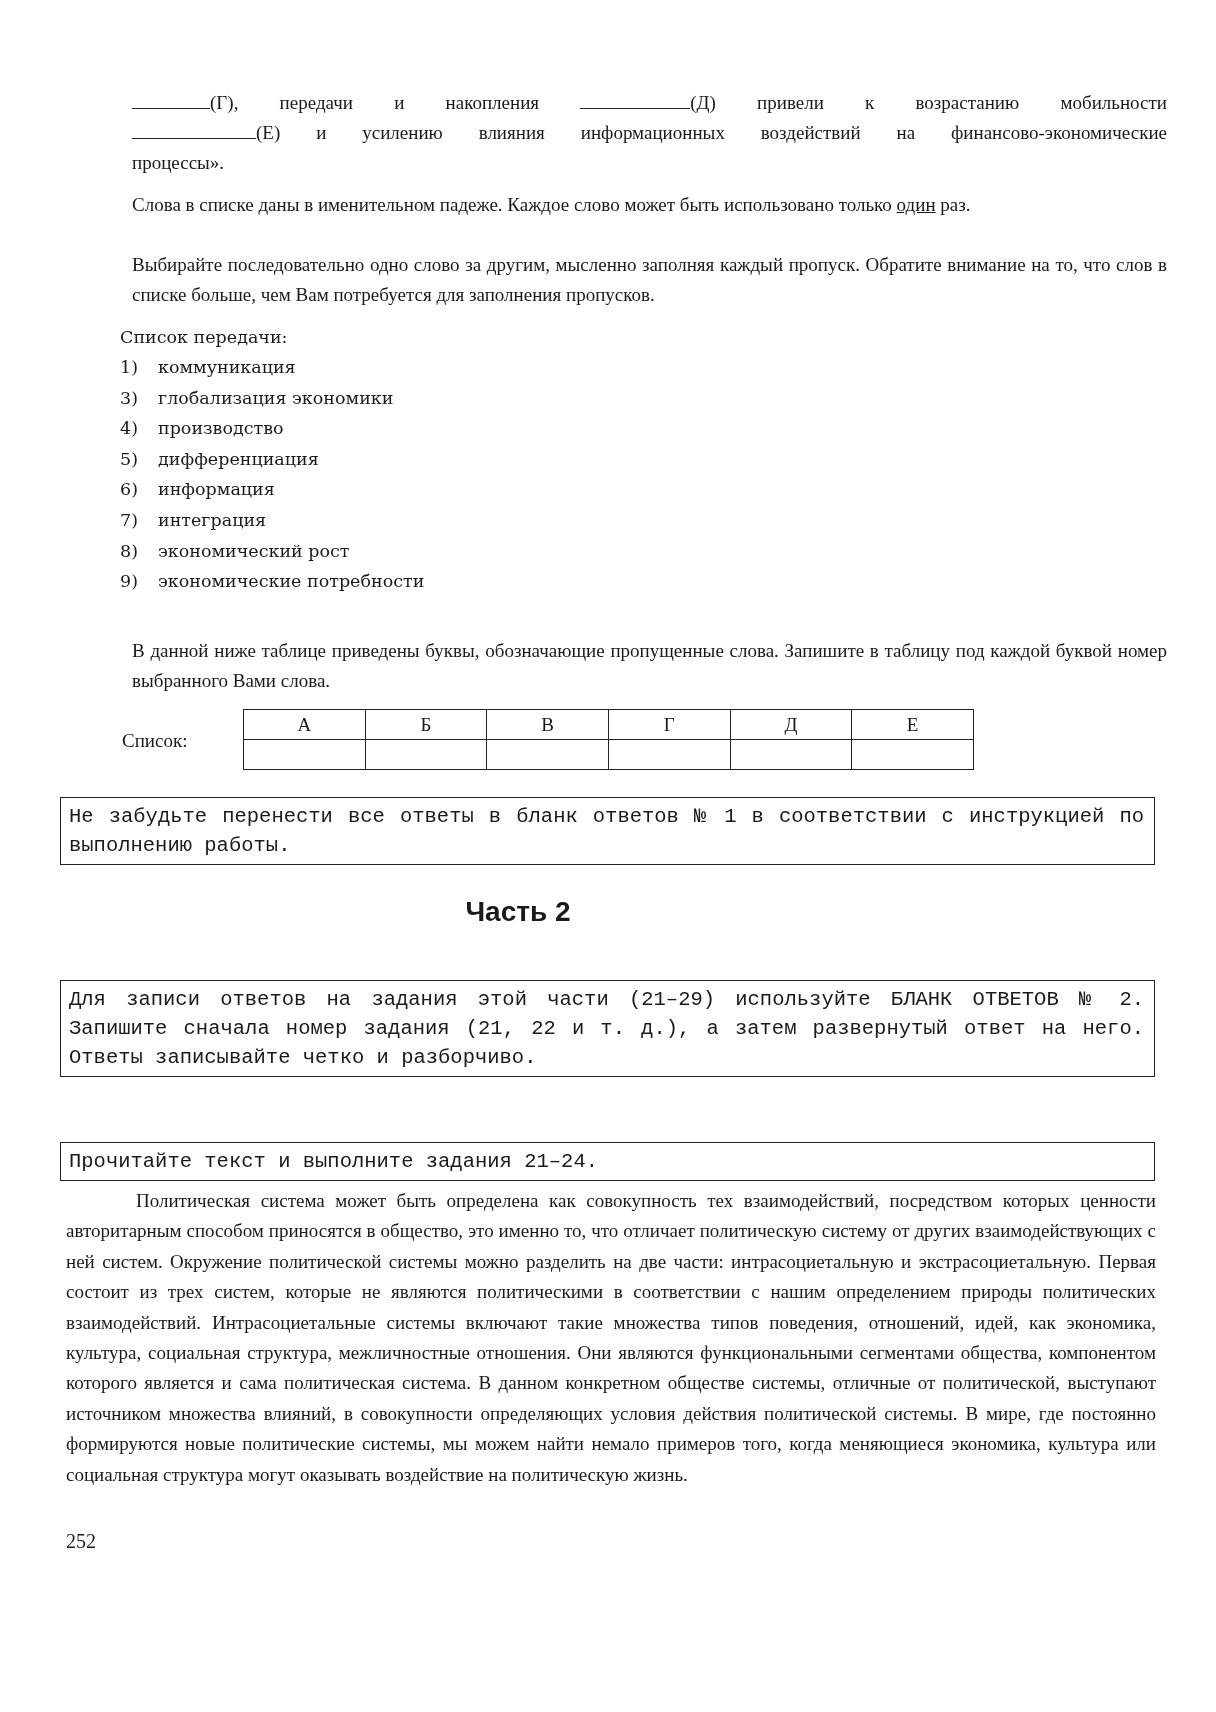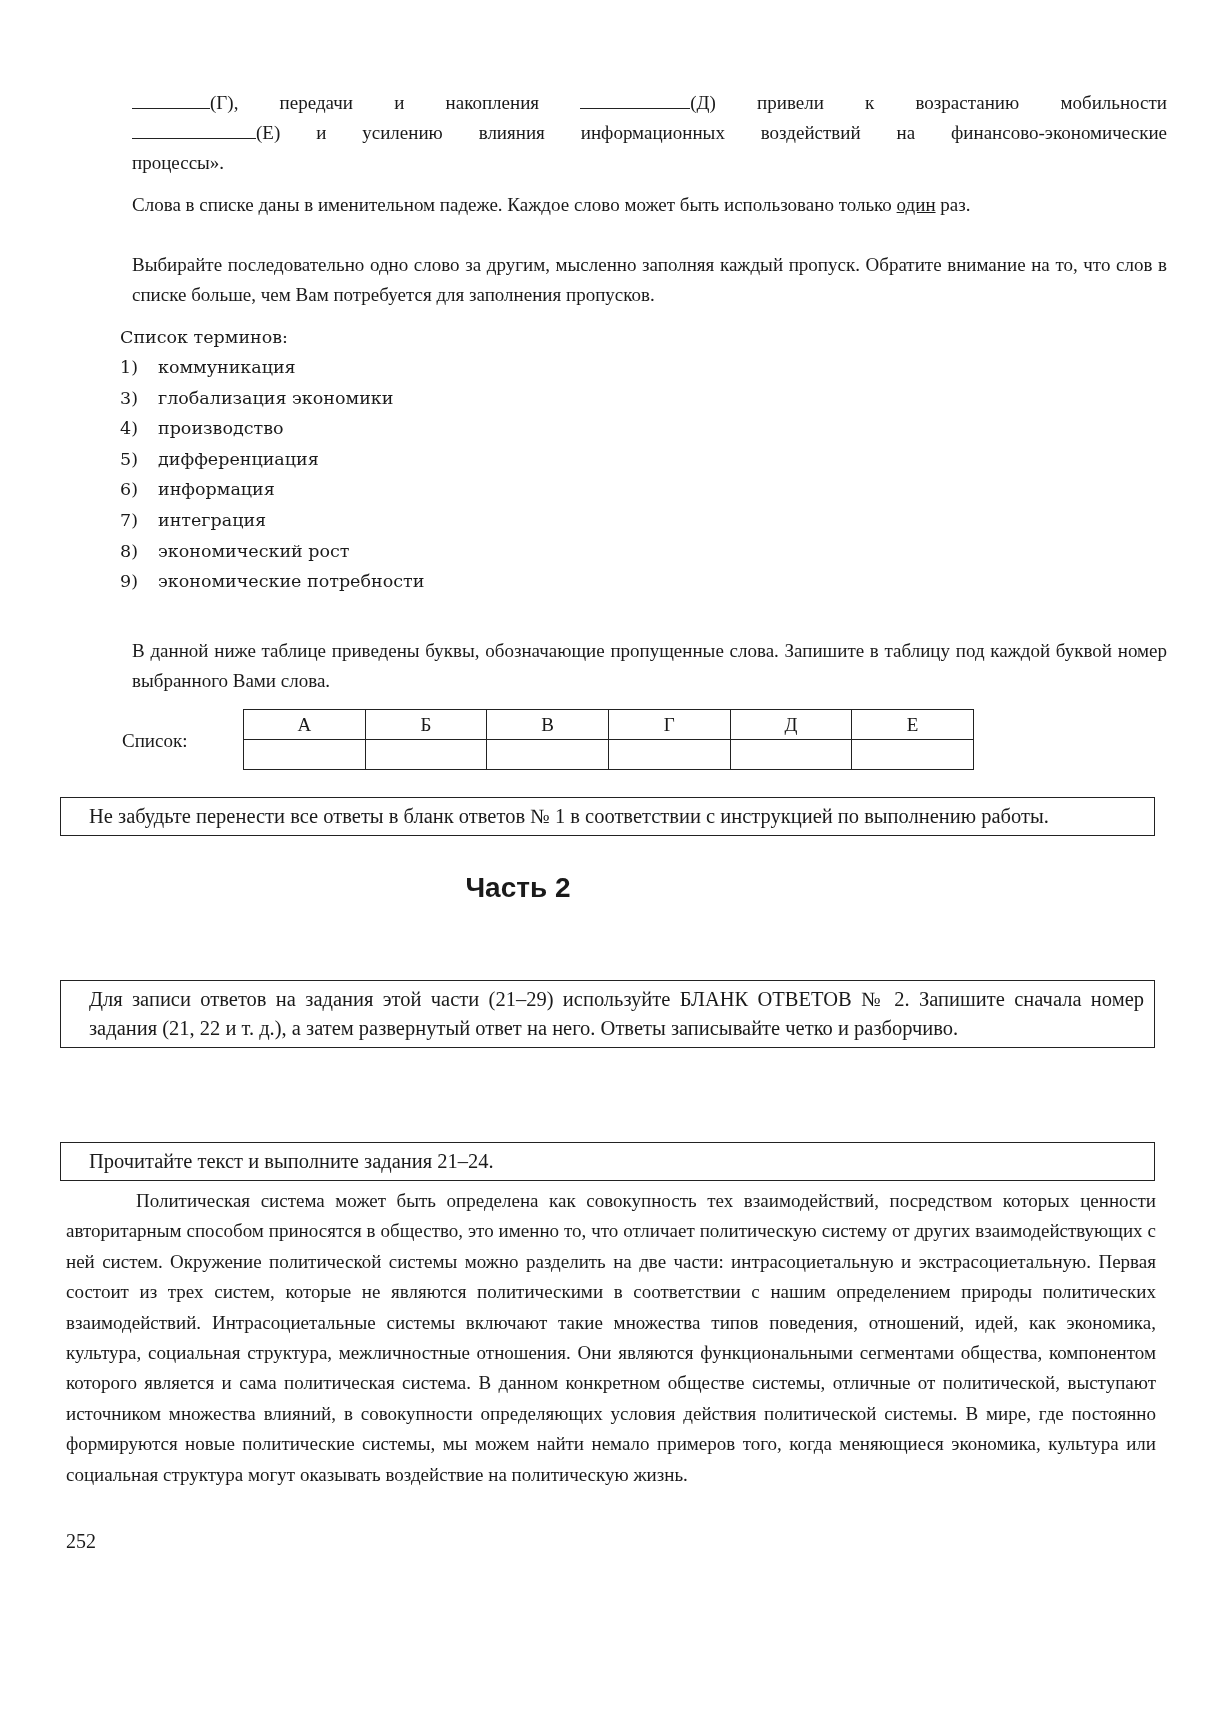--- a/index.html
+++ b/index.html
@@ -22,25 +22,26 @@
     table.ans {
       position: absolute; left: 243px; top: 709px; width: 731px;
       border-collapse: collapse;
     }
     table.ans td {
       border: 1.5px solid #222; height: 29px; text-align: center; padding: 0;
       font-size: 19px; width: 16.66%;
     }
     .box {
       position: absolute; left: 60px; width: 1095px; border: 1.5px solid #222;
-      box-sizing: border-box; padding: 4px 10px 4px 28px; font-size: 20.5px; line-height: 29px;
+      box-sizing: border-box; padding: 4px 10px 4px 8px; font-size: 20.5px; line-height: 29px;
       text-align: justify;
+      font-family: Liberation Mono, monospace;
     }
     .part-title {
-      position: absolute; left: 0; width: 1036px; top: 872px; text-align: center;
+      position: absolute; left: 0; width: 1036px; top: 896px; text-align: center;
       font-family: "Liberation Sans", "DejaVu Sans", sans-serif; font-weight: bold; font-size: 28px;
     }
     .text-block { position: absolute; left: 66px; top: 1186px; width: 1090px; line-height: 30.4px; text-align: justify; font-size: 19px; }
     .text-block .indent { text-indent: 70px; }
     .page-num { position: absolute; left: 66px; top: 1530px; font-size: 20px; }
   </style>
 </head>
 <body>
 
 <div>
@@ -52,21 +53,21 @@
   </div>
   <div class="p" style="top: 148px;">процессы».</div>
 </div>
 
 <div class="p" style="top: 190px;">
   <span>Слова в списке даны в именительном падеже. Каждое слово может быть использовано только </span><span class="u">один</span><span> раз.</span>
 </div>
 <div class="p" style="top: 250px;">Выбирайте последовательно одно слово за другим, мысленно заполняя каждый пропуск. Обратите внимание на то, что слов в списке больше, чем Вам потребуется для заполнения пропусков.</div>
 
 <div class="list">
-  <div class="title">Список терминов:</div>
+  <div class="title">Список передачи:</div>
   <div id="terms-items">
       <div class="item"><span class="num">1)</span><span>коммуникация</span></div>
       <div class="item"><span class="num">3)</span><span>глобализация экономики</span></div>
       <div class="item"><span class="num">4)</span><span>производство</span></div>
       <div class="item"><span class="num">5)</span><span>дифференциация</span></div>
       <div class="item"><span class="num">6)</span><span>информация</span></div>
       <div class="item"><span class="num">7)</span><span>интеграция</span></div>
       <div class="item"><span class="num">8)</span><span>экономический рост</span></div>
       <div class="item"><span class="num">9)</span><span>экономические потребности</span></div>
     </div>

